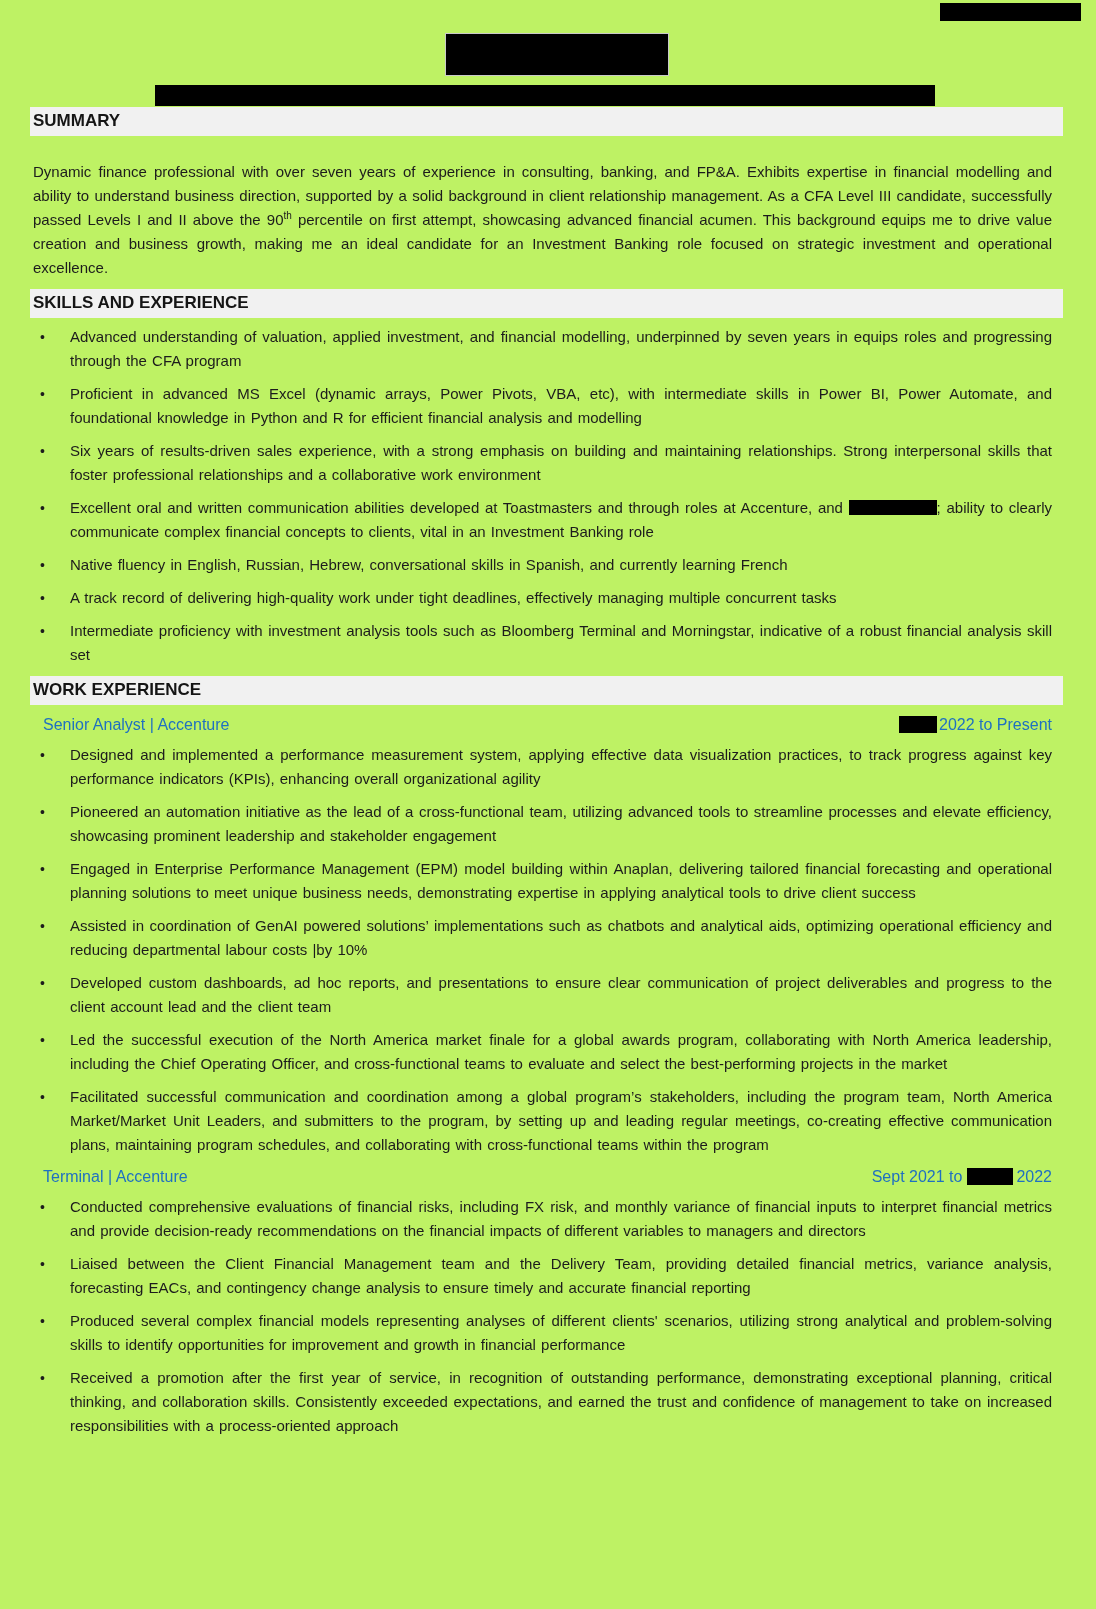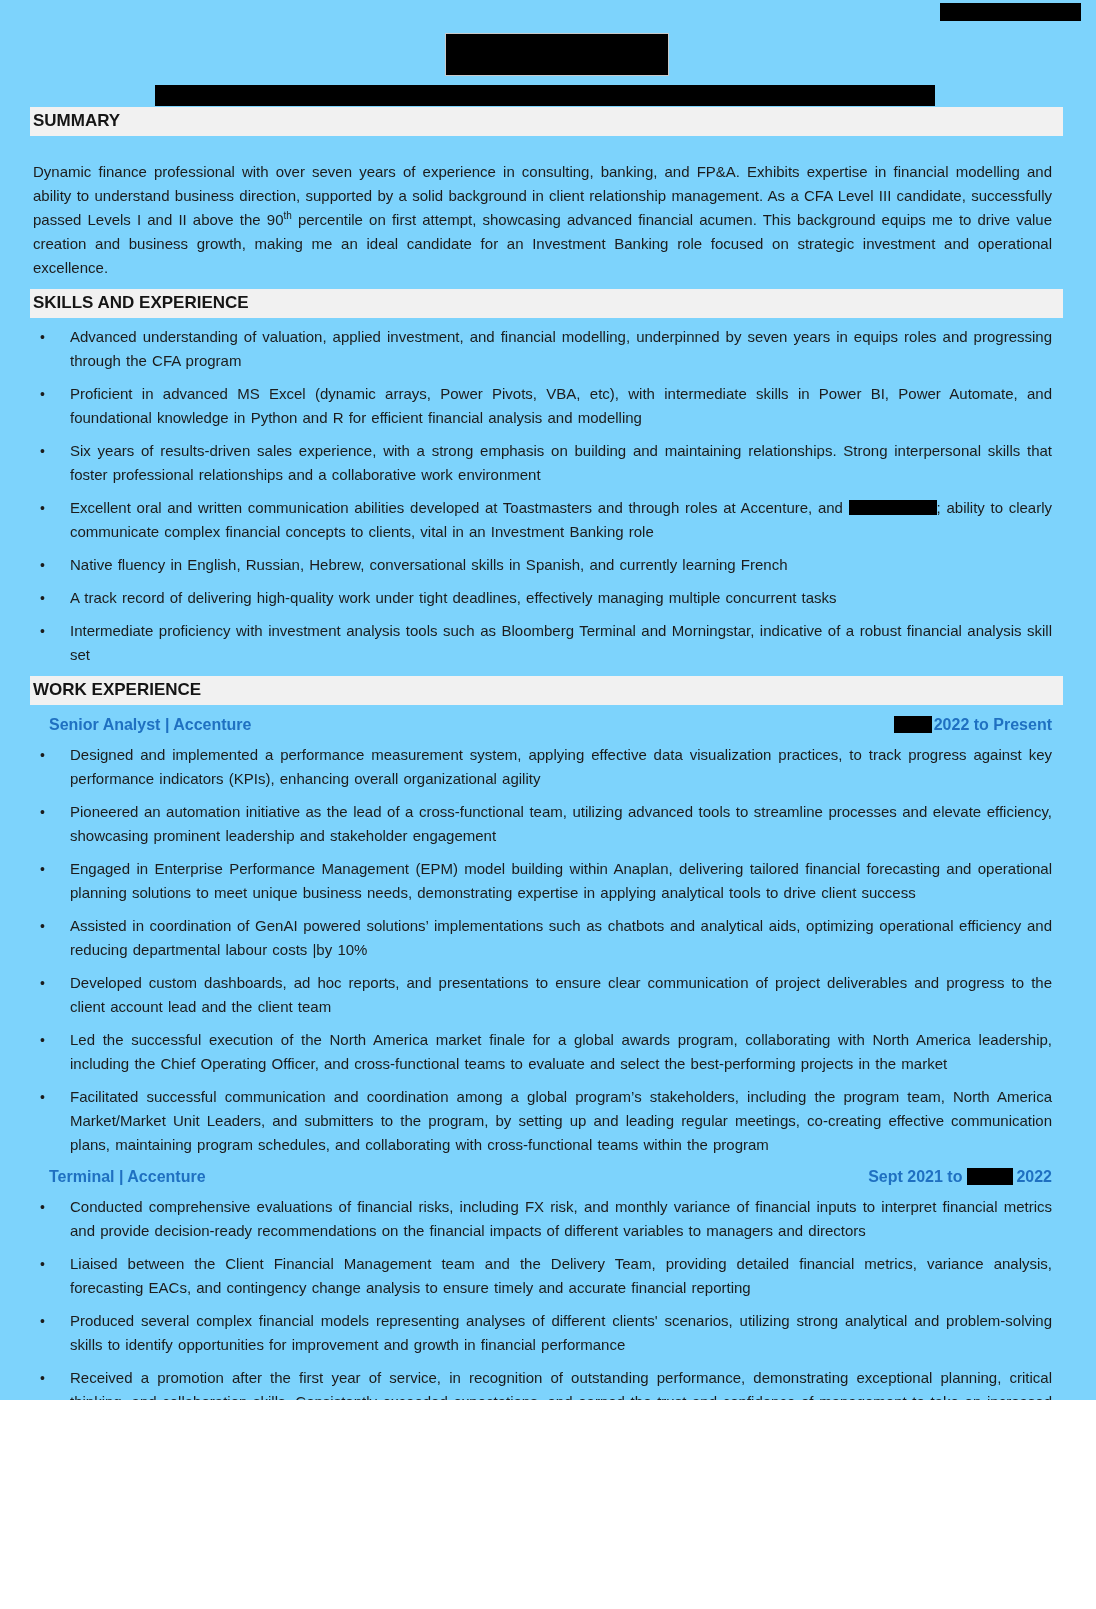--- a/index.html
+++ b/index.html
@@ -1,39 +1,39 @@
 <!DOCTYPE html>
 <html><head>
 <meta charset="utf-8">
 <style>
   html,body { margin:0; padding:0; background:#ffffff; }
   .page {
-    position:relative; width:1096px; height:1400px; overflow:hidden;
-    background:#7dd3fc; font-family:"Liberation Sans", sans-serif; color:#1c1c1c;
+    position:relative; width:1096px; height:1609px; overflow:hidden;
+    background:#bef264; font-family:"Liberation Sans", sans-serif; color:#1c1c1c;
   }
   .redact { background:#000; }
   .redact-topright { position:absolute; left:940px; top:3px; width:141px; height:18px; }
   .redact-name { position:absolute; left:445px; top:33px; width:222px; height:41px; border:1px solid #c9c9c9; }
   .redact-contact { position:absolute; left:155px; top:85px; width:780px; height:21px; }
 
   .content { position:absolute; top:107px; left:33px; width:1019px; }
 
   .section-band {
     background:#f1f1f1; margin:0 -11px 0 -3px; padding:4px 0 5px 3px;
     font-weight:bold; font-size:17px; line-height:20px; color:#151515;
   }
   .body-text, li { font-size:15px; line-height:24px; text-align:justify; word-spacing:1px; color:#1c1c1c; }
   .summary-paragraph { margin:24px 0 9px 0; }
 
   ul.bullets { list-style:none; margin:7px 0 2px 0; padding:0; }
   ul.bullets li { position:relative; padding-left:37px; margin-bottom:9px; }
   ul.bullets li::before { content:"\2022"; position:absolute; left:7px; top:0; font-size:14px; }
 
   .job-head { display:flex; justify-content:space-between; align-items:flex-end;
-    font-weight:bold; font-size:16px; line-height:22px; color:#1f70c1; margin:9px 0 2px 16px; }
+    font-weight:normal; font-size:16px; line-height:22px; color:#1f70c1; margin:9px 0 2px 10px; }
   .job-date { white-space:nowrap; }
   .redact-inline-date { display:inline-block; height:17px; vertical-align:text-bottom; }
   .redact-date-1 { width:38px; margin-right:2px; }
   .redact-date-2 { width:46px; margin:0 3px 0 5px; }
   .redact-inline-text { display:inline-block; width:88px; height:15px; vertical-align:baseline; transform:translateY(2px); }
   sup { font-size:10px; line-height:0; }
 </style>
 </head>
 <body>
 

